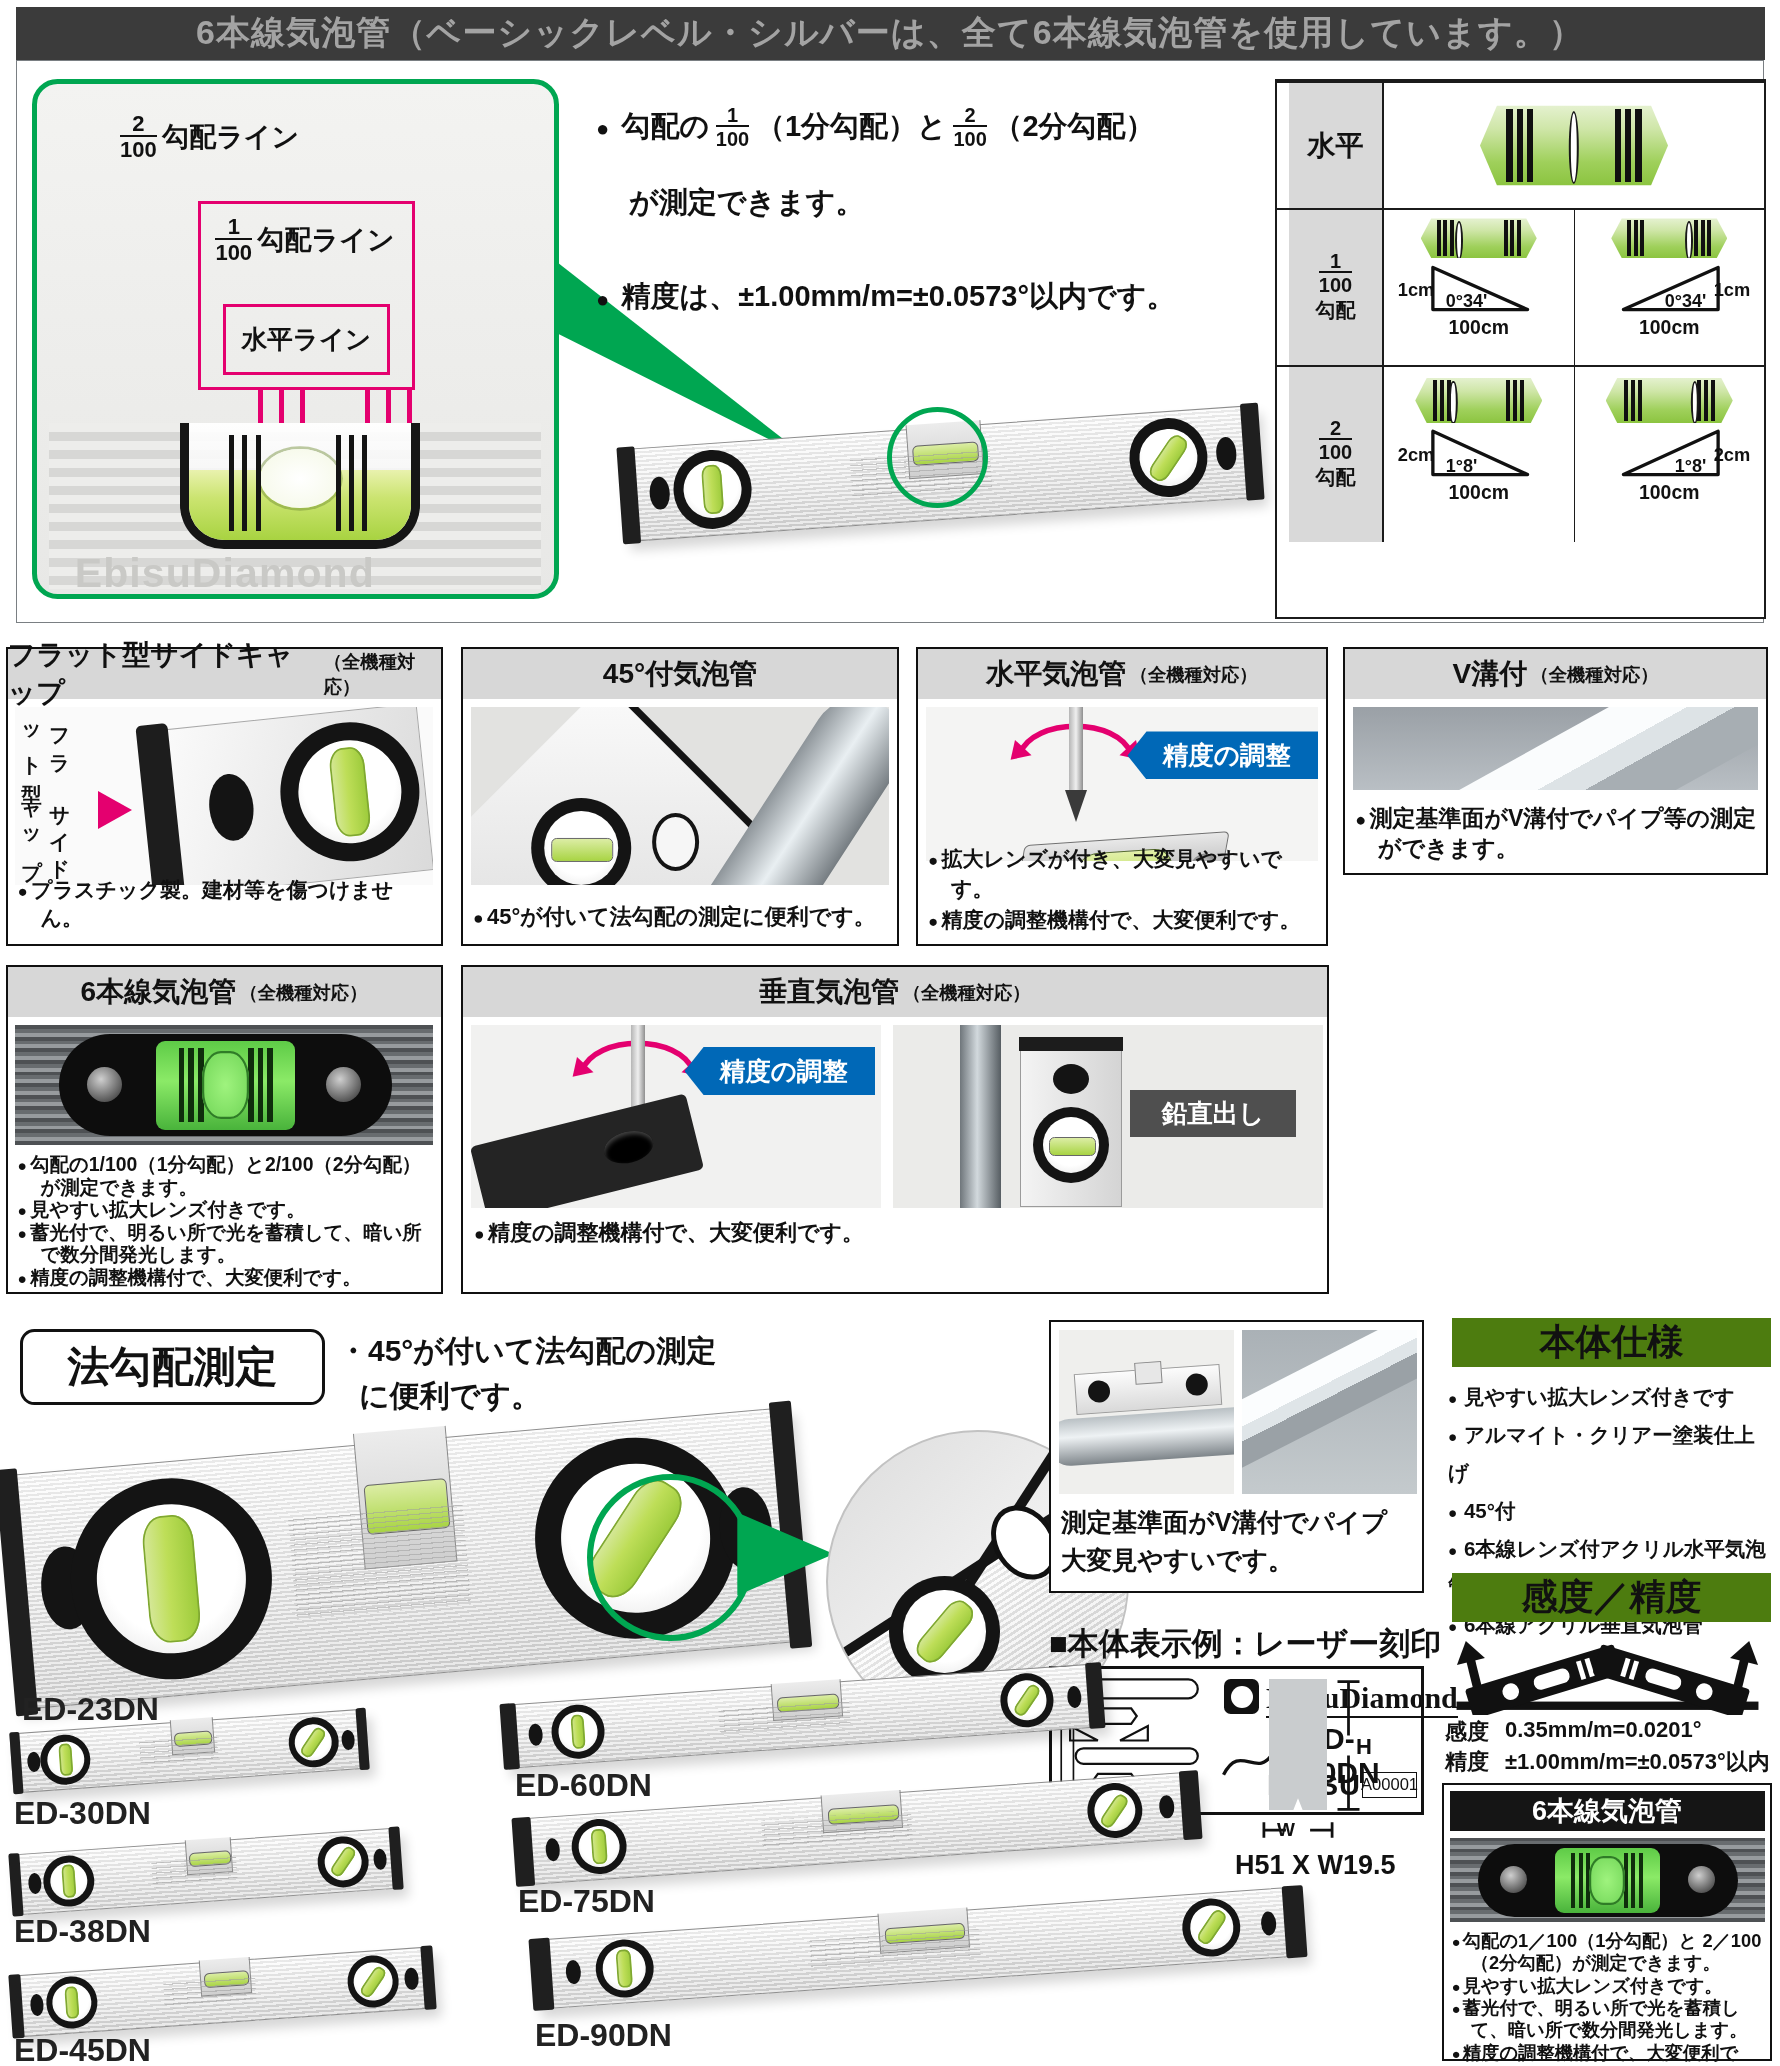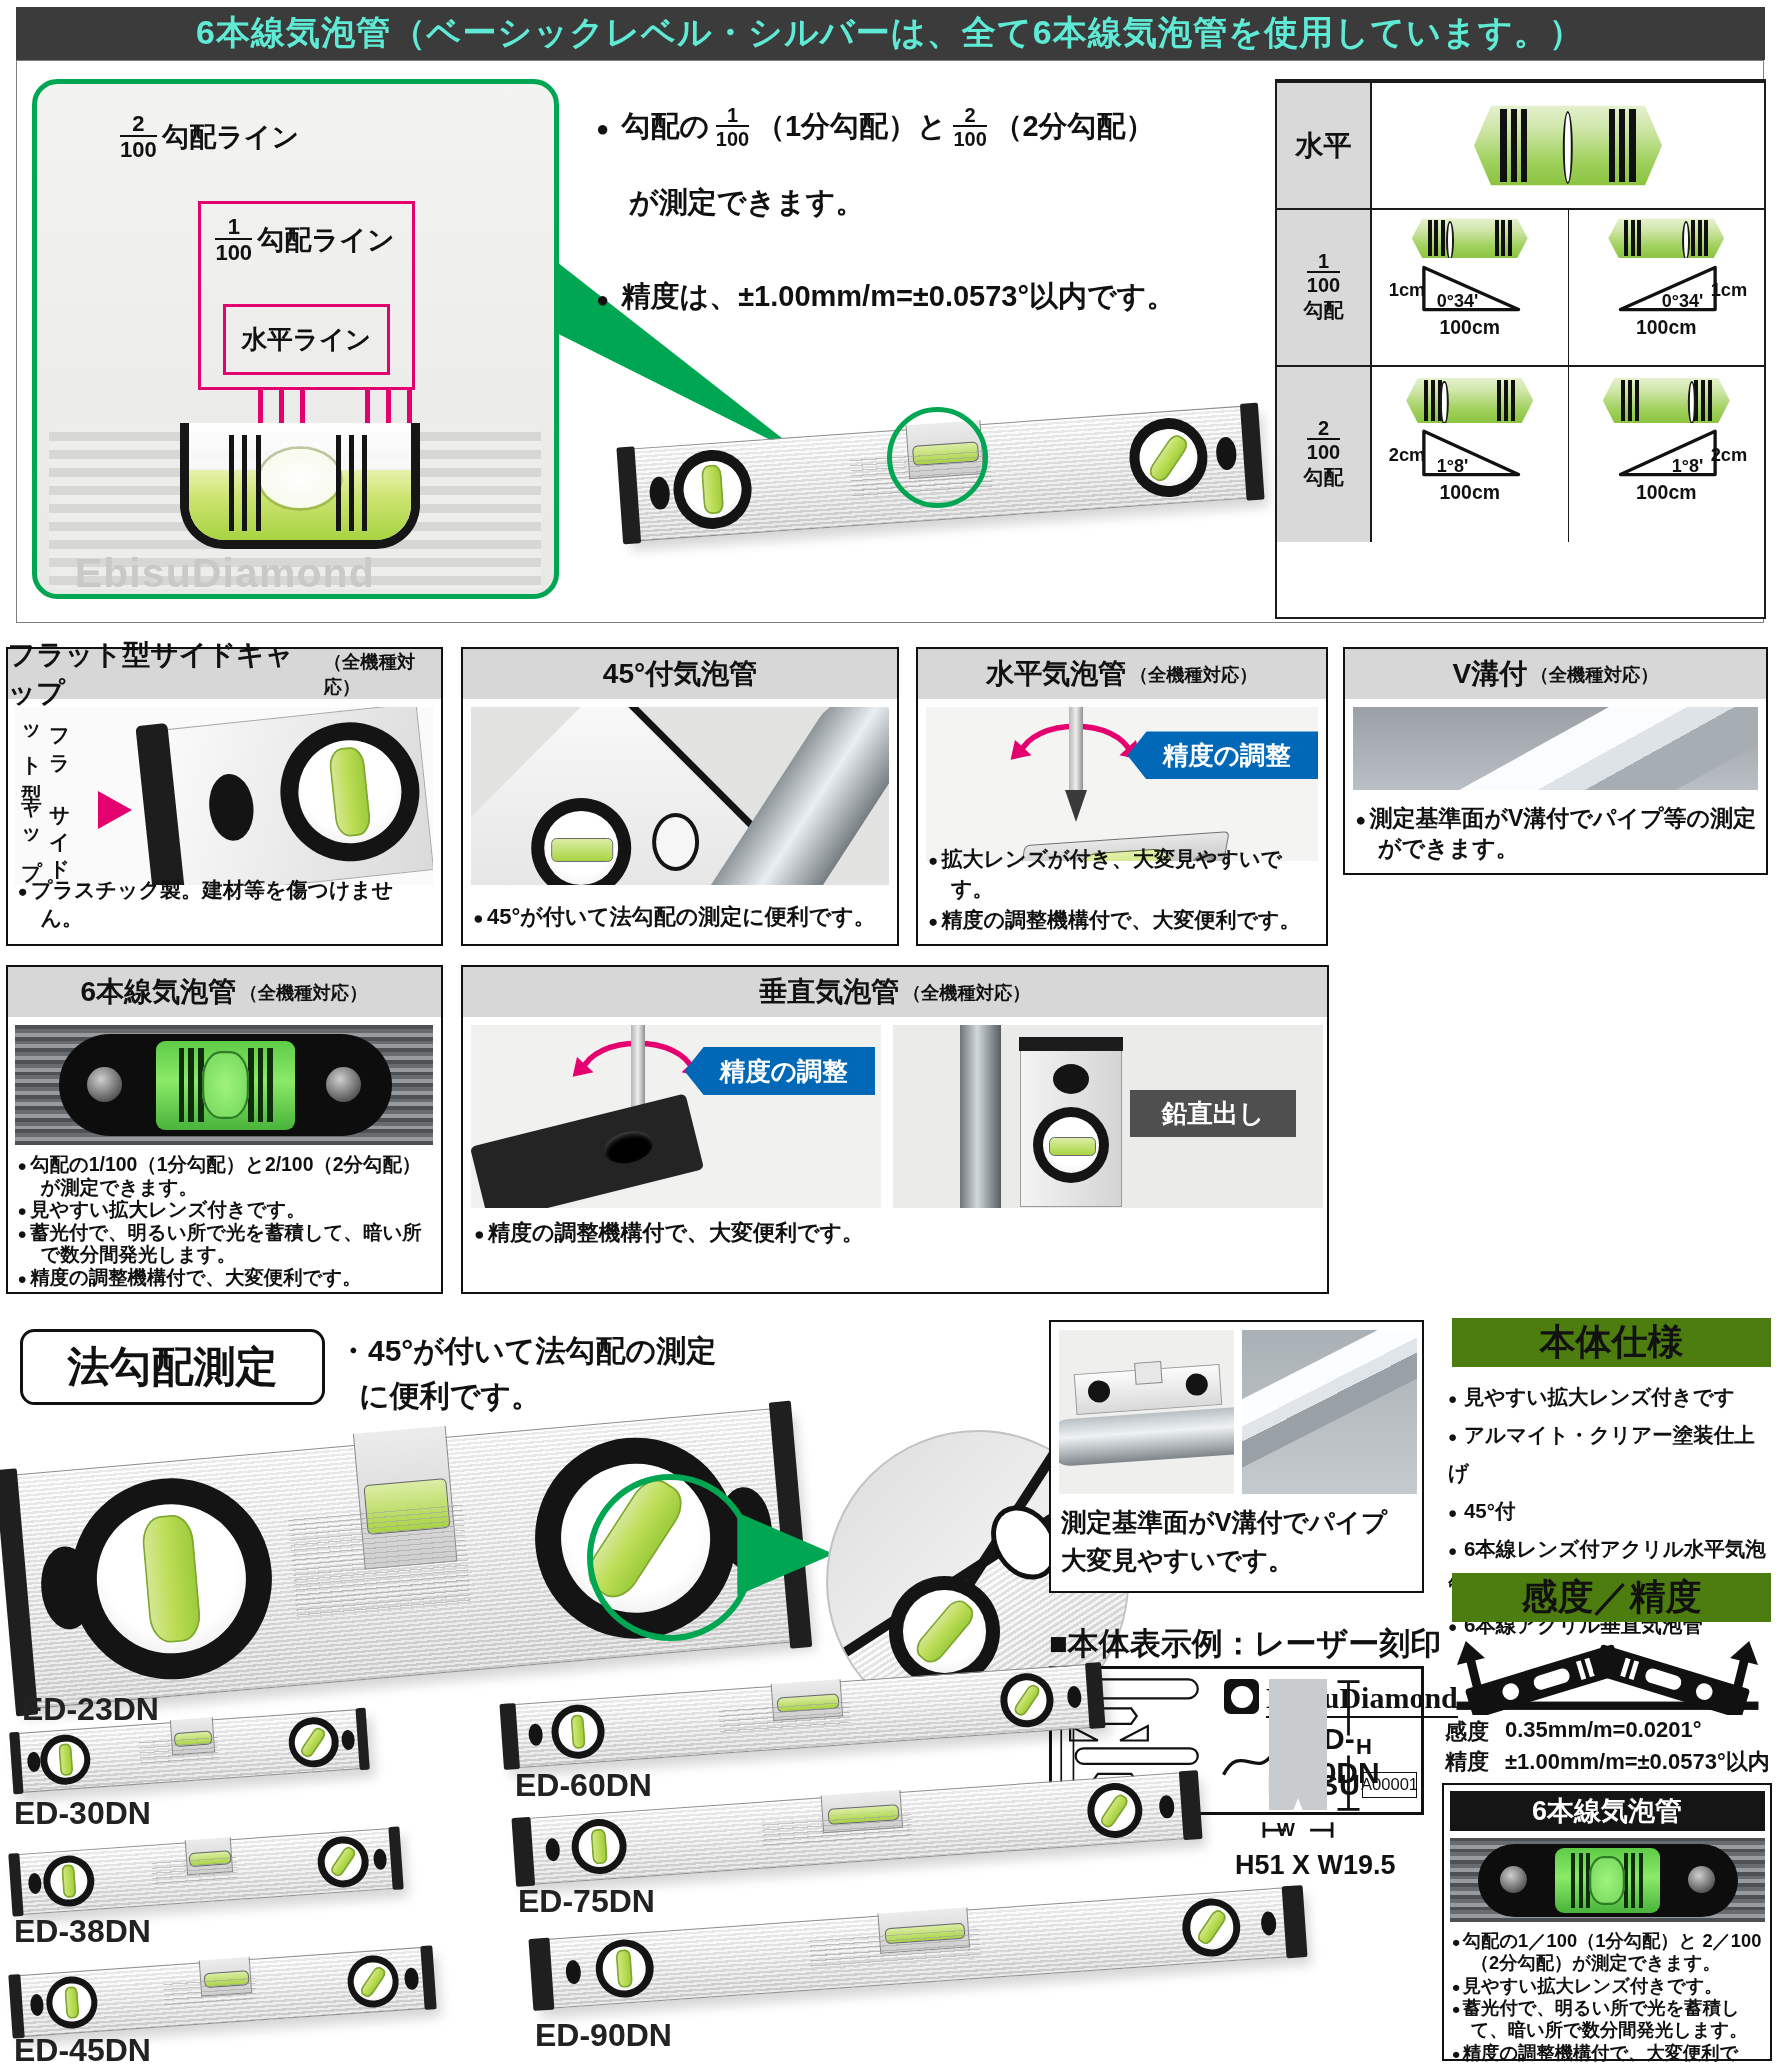--- a/index.html
+++ b/index.html
@@ -2,21 +2,21 @@
 <html style="font-size:9px"><head>
 <meta charset="utf-8">
 <style>
   html,body{margin:0;padding:0;background:#fff;}
   #page{position:relative;width:1780px;height:2066px;background:#fff;overflow:hidden;
         font-family:"Liberation Sans","DejaVu Sans",sans-serif;color:#111;}
   .abs{position:absolute;}
   i,u,b{display:block;position:absolute;font-style:normal;text-decoration:none;}
   
   .banner{position:absolute;left:15.5px;top:6.7px;width:1749px;height:53px;background:#3b3b3b;
-          color:#5eead4;font-weight:700;font-size:34px;display:flex;align-items:center;justify-content:center;letter-spacing:1.1px;}
+          color:#a3a3a3;font-weight:700;font-size:34px;display:flex;align-items:center;justify-content:center;letter-spacing:1.1px;}
   .topframe{position:absolute;left:15.5px;top:60px;width:1746px;height:561px;border:1.7px solid #7a7f83;}
   
   .gbox{position:absolute;left:32px;top:79px;width:517px;height:510px;border:5px solid #00a651;border-radius:25.5px;
         background:linear-gradient(180deg,#f3f3f1,#e8e8e6);overflow:hidden;}
   .glabel{position:absolute;font-weight:700;font-size:27px;display:flex;align-items:center;gap:5.5px;}
   .frac{display:inline-flex;flex-direction:column;align-items:center;line-height:1;font-weight:700;}
   .frac .den{border-top:2.8px solid #111;padding-top:1.7px;}
   .gbox .frac span{font-size:22px;}
   .pouter{position:absolute;left:161px;top:117px;width:211px;height:183px;border:3.3px solid #e4006f;}
   .pinner{position:absolute;left:22px;top:100px;width:161px;height:65px;border:3.3px solid #e4006f;
@@ -59,21 +59,21 @@
          background:repeating-linear-gradient(0deg,transparent 0 3.9px,#9f9f9f 3.9px 5px);}
   .gring{position:absolute;border:5.5px solid #00a651;border-radius:50%;}
   .plabel{position:absolute;font-size:32px;font-weight:600;color:#222;}
   
   .utable{position:absolute;left:1275px;top:79px;width:491px;height:540px;border:2.2px solid #1b1b1b;background:#fff;box-sizing:border-box;}
   .uhead{height:83px;background:#4a4a4a;color:#fff;display:flex;flex-direction:column;align-items:center;justify-content:center;}
   .uhead .t{font-size:31px;font-weight:700;}
   .uhead .s{font-size:22px;font-weight:700;margin-top:3.3px;}
   .urow{display:flex;border-top:2.2px solid #1b1b1b;}
   .ulabel{width:95px;background:#d9d9d9;border-right:2.2px solid #1b1b1b;display:flex;flex-direction:column;
-          align-items:center;justify-content:center;font-weight:700;font-size:28px;gap:2.2px;box-sizing:border-box;}
+          align-items:center;justify-content:center;font-weight:700;font-size:28px;gap:2.2px;box-sizing:border-box;margin-left:12px;}
   .ulabel .frac span{font-size:20px;}
   .ulabel .suf{font-size:20px;}
   .ucontent{flex:1;position:relative;display:flex;}
   .half{flex:1;position:relative;display:flex;flex-direction:column;align-items:center;}
   .half+.half{border-left:1.7px solid #1b1b1b;}
   .vd{position:relative;background:linear-gradient(180deg,#e6f2d2 0%,#cfe6a8 30%,#9fd05b 70%,#8ac33e 100%);
       clip-path:polygon(0 50%,9% 2%,91% 2%,100% 50%,91% 98%,9% 98%);}
   .vd i{top:6%;bottom:6%;width:3.4%;background:#101010;}
   .vd .p1{left:14%;} .vd .p2{left:19.5%;} .vd .p3{left:25%;}
   .vd .p4{left:71.6%;} .vd .p5{left:77.1%;} .vd .p6{left:82.6%;}

